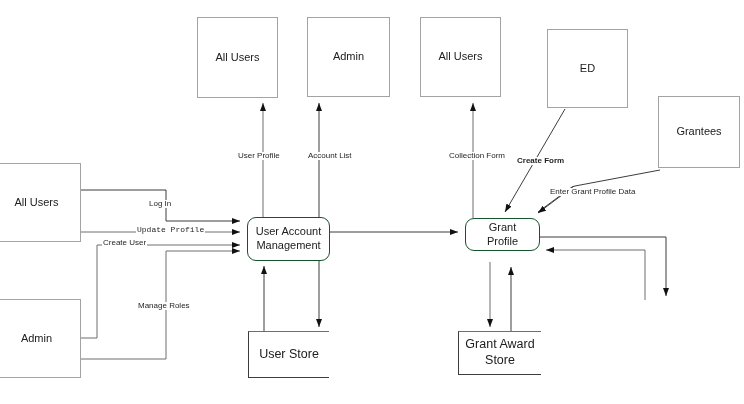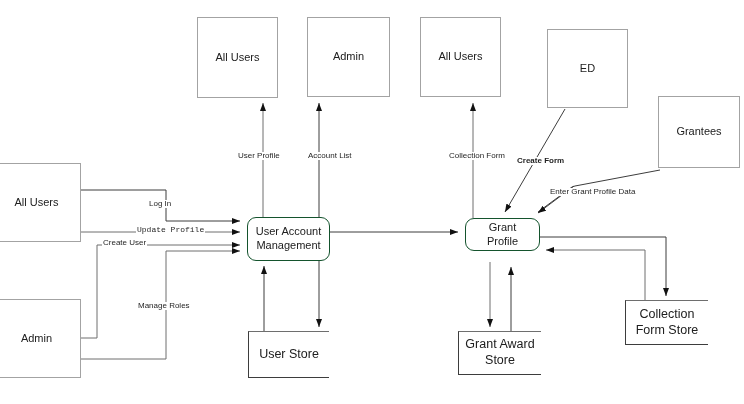--- a/index.html
+++ b/index.html
@@ -175,24 +175,20 @@
 
     <div class="node store" style="left:248px; top:331px; width:81px; height:47px; flex-direction:column;">
       <span>User Store</span>
     </div>
 
     <div class="node store" style="left:458px; top:331px; width:83px; height:44px; flex-direction:column;">
       <span>Grant Award</span>
       <span>Store</span>
     </div>
 
-    <div class="node store" style="left:625px; top:300px; width:83px; height:45px; flex-direction:column;">
-      <span>Collection</span>
-      <span>Form Store</span>
-    </div>
 
     <div class="flow-label" style="left:148px; top:200px;">Log In</div>
 
     <div class="flow-label" style="left:136px; top:226px;font-family:Liberation Mono, monospace;">Update Profile</div>
 
     <div class="flow-label" style="left:94px; top:239px;margin-left:8px;">Create User</div>
 
     <div class="flow-label" style="left:137px; top:302px;">Manage Roles</div>
 
     <div class="flow-label" style="left:237px; top:152px;text-align:right;">User Profile</div>

